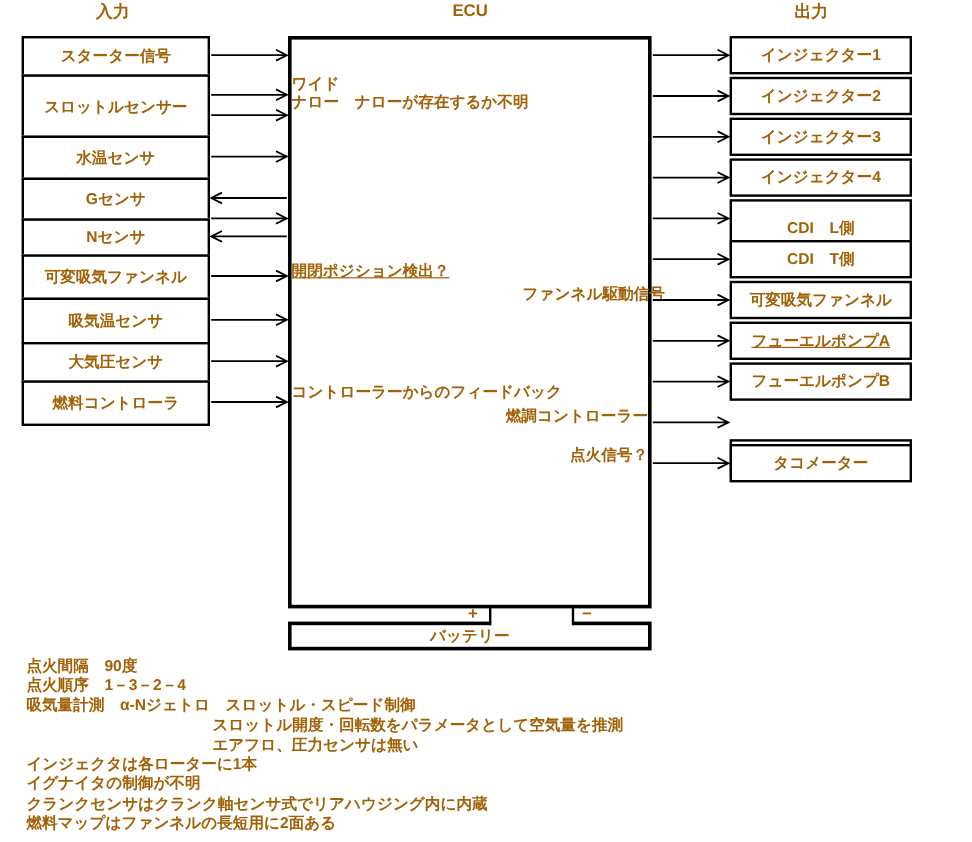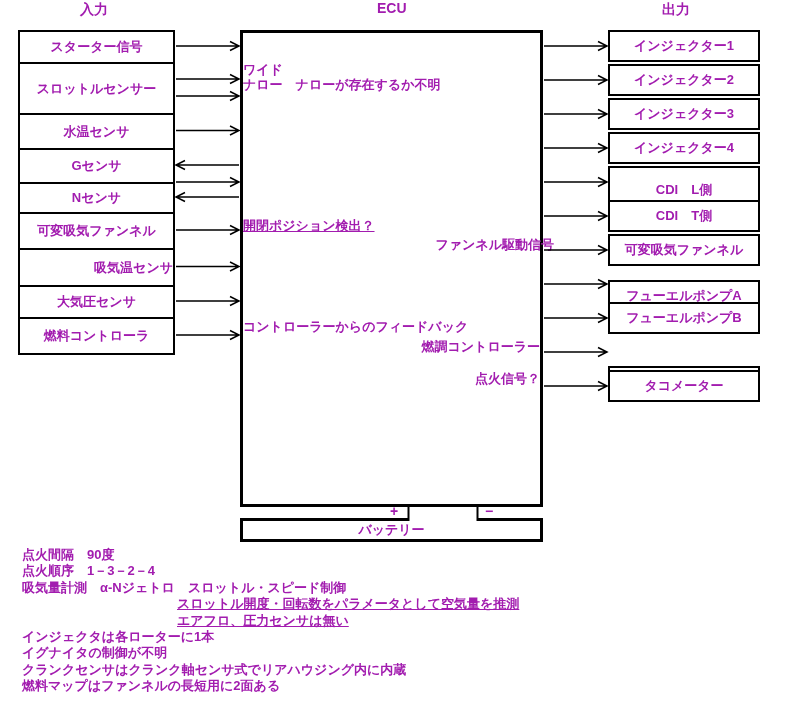--- a/index.html
+++ b/index.html
@@ -1,38 +1,38 @@
 <!DOCTYPE html>
 <html><head>
 <meta charset="utf-8">
 <style>
   html,body{margin:0;padding:0;background:#ffffff;}
   #canvas{
     position:relative;width:810px;height:702px;background:#ffffff;
     font-family:"Liberation Sans","DejaVu Sans",sans-serif;
-    font-weight:bold;color:#a21caf;overflow:hidden;
+    font-weight:bold;color:#a16207;overflow:hidden;
   }
   .hdr{position:absolute;font-size:14px;white-space:nowrap;z-index:2;}
   .box{
     position:absolute;border:2px solid #000;background:#ffffff;box-sizing:border-box;
     display:flex;align-items:center;justify-content:center;
     font-size:13px;white-space:nowrap;z-index:1;
   }
   .bigbox{
     position:absolute;border:3px solid #000;background:#ffffff;
     box-sizing:border-box;z-index:0;
   }
   .ann{position:absolute;font-size:13px;white-space:nowrap;z-index:2;}
   .ann.right{text-align:right;}
   .polarity{position:absolute;font-size:14px;width:24px;text-align:center;z-index:3;}
   .notch{position:absolute;background:#ffffff;z-index:4;}
   #battery-label{position:absolute;z-index:2;font-size:13px;display:flex;align-items:center;justify-content:center;}
   #notes{position:absolute;left:22px;top:547px;z-index:2;}
   .note{font-size:13px;line-height:16.4px;white-space:nowrap;}
-  .note.indent{padding-left:155px;text-decoration:underline;}
+  .note.indent{padding-left:155px;}
   #wires{position:absolute;left:0;top:0;z-index:6;pointer-events:none;}
 </style>
 </head>
 <body>
 
 <div id="canvas">
 
   <div class="hdr" style="left:80px;top:1px;">入力</div>
   <div class="hdr" style="left:377px;top:0px;">ECU</div>
   <div class="hdr" style="left:662px;top:1px;">出力</div>
@@ -51,21 +51,21 @@
       </div>
       <div class="box" style="left: 18px; top: 148px; width: 157px; height: 36px;">
         <span>Gセンサ</span>
       </div>
       <div class="box" style="left: 18px; top: 182px; width: 157px; height: 32px;">
         <span>Nセンサ</span>
       </div>
       <div class="box" style="left: 18px; top: 212px; width: 157px; height: 38px;">
         <span>可変吸気ファンネル</span>
       </div>
-      <div class="box" style="left: 18px; top: 248px; width: 157px; height: 39px; justify-content: flex-end;">
+      <div class="box" style="left: 18px; top: 248px; width: 157px; height: 39px;">
         <span>吸気温センサ</span>
       </div>
       <div class="box" style="left: 18px; top: 285px; width: 157px; height: 34px;">
         <span>大気圧センサ</span>
       </div>
       <div class="box" style="left: 18px; top: 317px; width: 157px; height: 38px;">
         <span>燃料コントローラ</span>
       </div>
     </div>
   <div id="output-col">
@@ -83,21 +83,21 @@
       </div>
       <div class="box" style="left: 608px; top: 166px; width: 152px; height: 48px;">
         <span>CDI　L側</span>
       </div>
       <div class="box" style="left: 608px; top: 200px; width: 152px; height: 32px;">
         <span>CDI　T側</span>
       </div>
       <div class="box" style="left: 608px; top: 234px; width: 152px; height: 32px;">
         <span>可変吸気ファンネル</span>
       </div>
-      <div class="box" style="left: 608px; top: 280px; width: 152px; height: 32px;">
+      <div class="box" style="left: 608px; top: 268px; width: 152px; height: 32px; text-decoration: underline;">
         <span>フューエルポンプA</span>
       </div>
       <div class="box" style="left: 608px; top: 302px; width: 152px; height: 32px;">
         <span>フューエルポンプB</span>
       </div>
       <div class="box" style="left: 608px; top: 336px; width: 152px; height: 32px; margin-top: 30px;">
         <span>燃料計＆コントローラ</span>
       </div>
       <div class="box" style="left: 608px; top: 370px; width: 152px; height: 32px;">
         <span>タコメーター</span>

